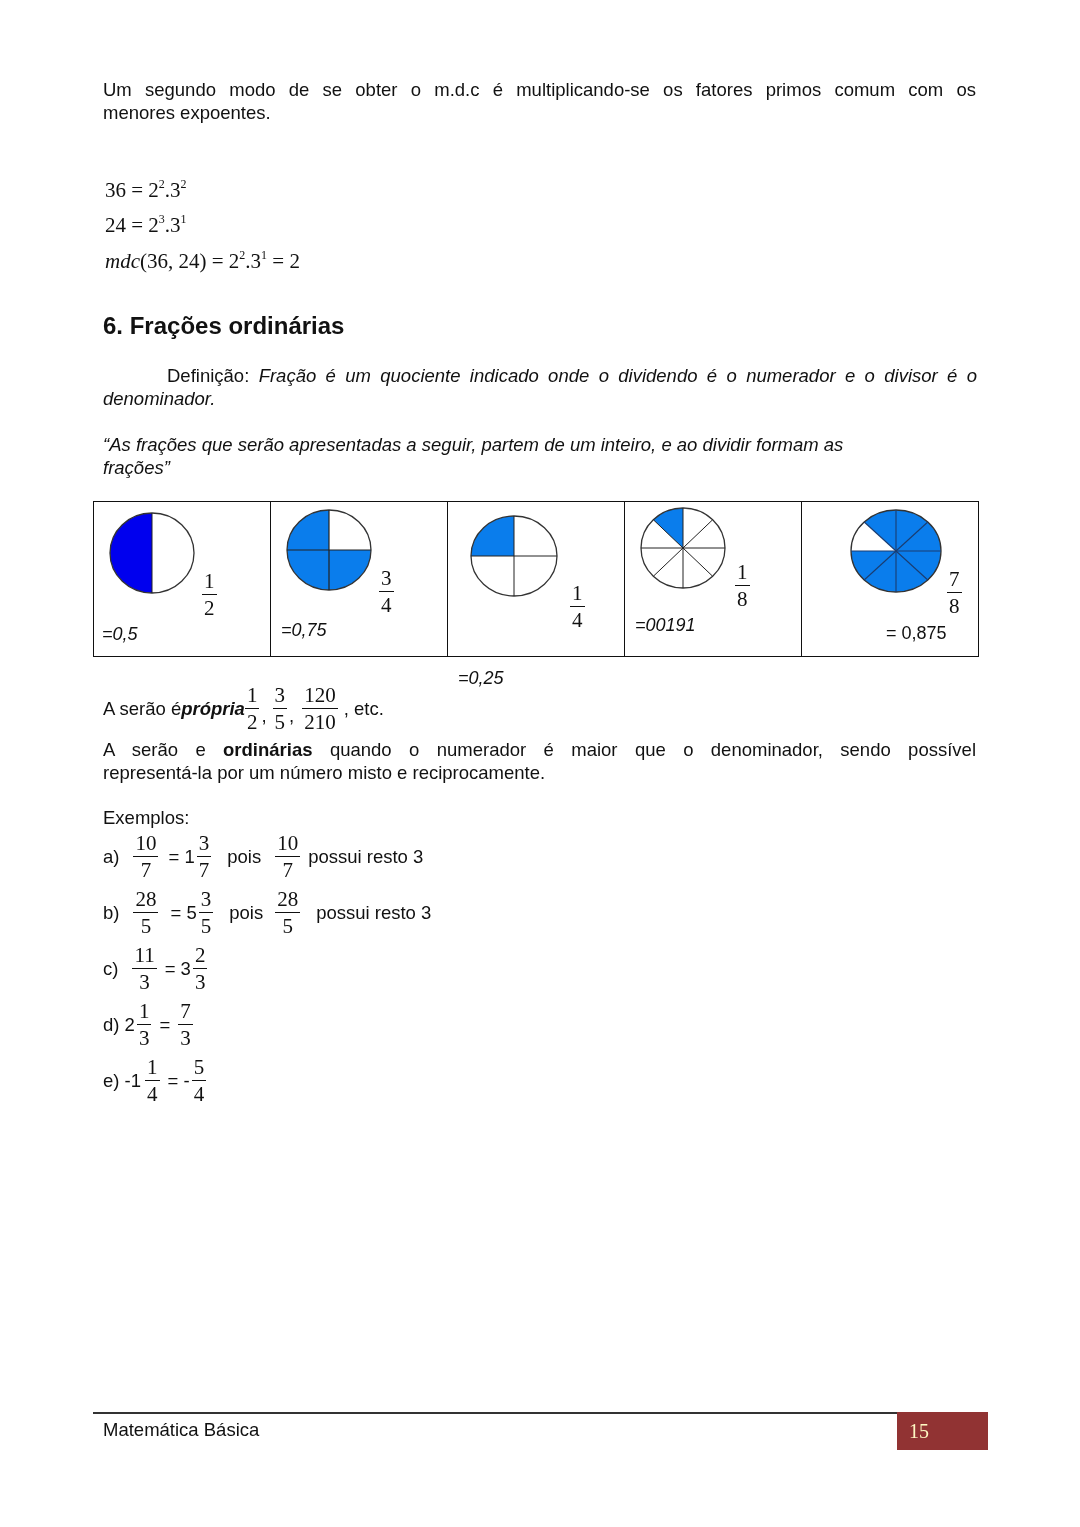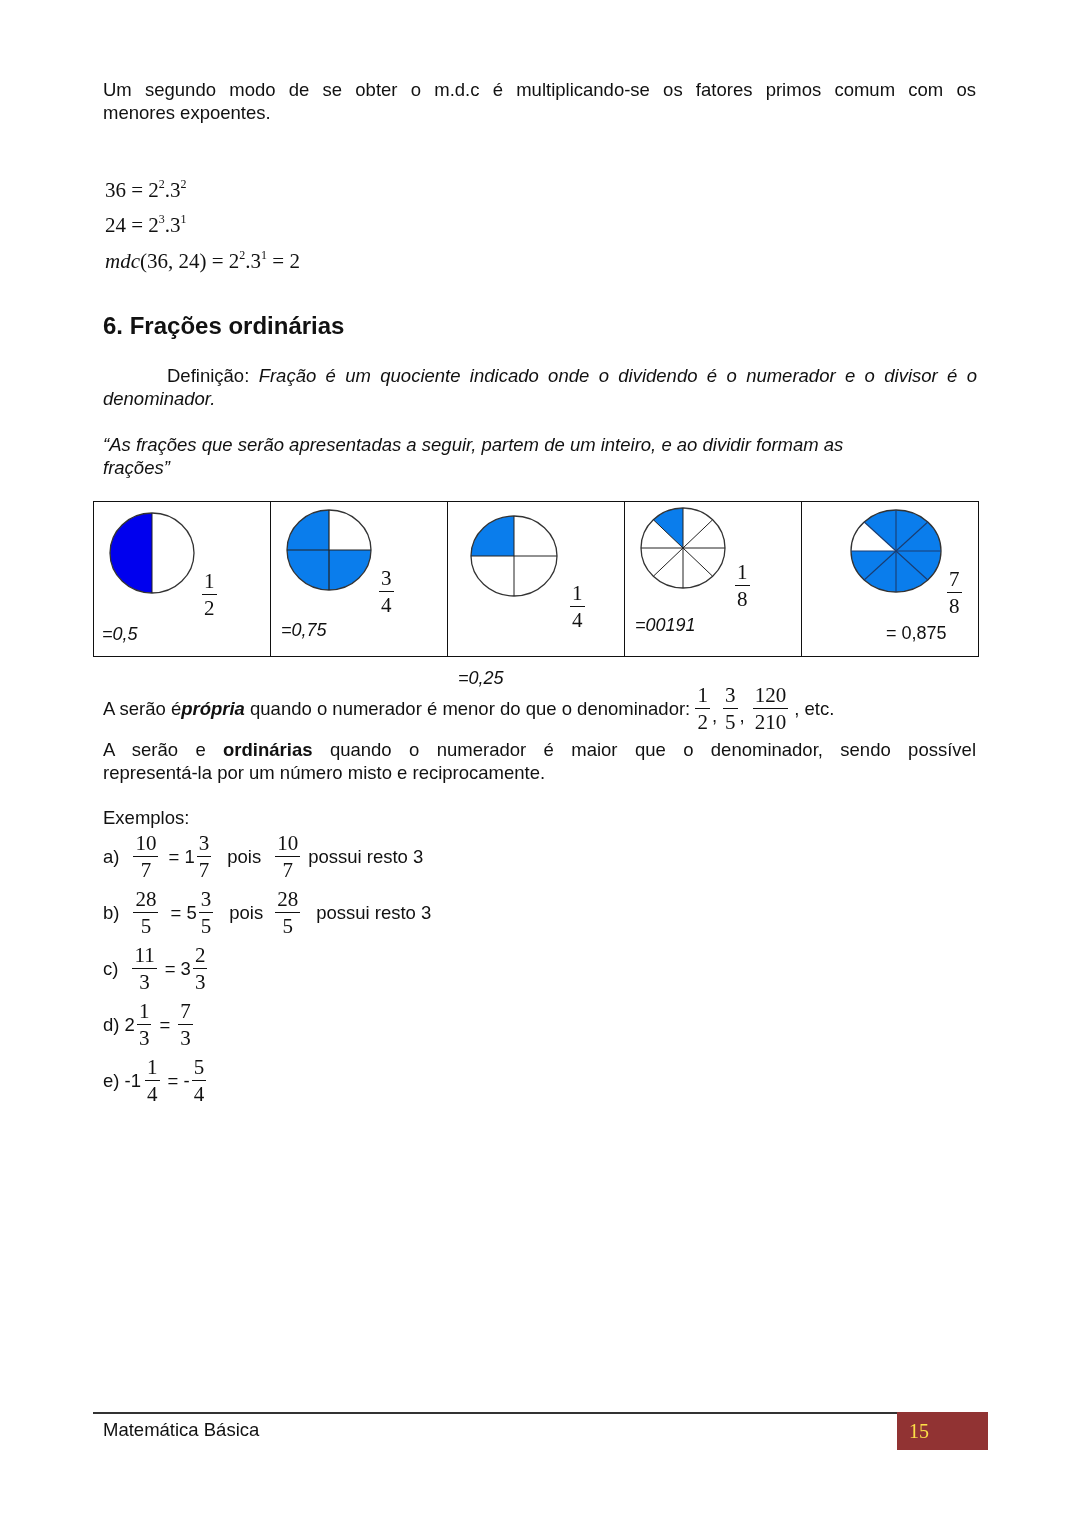--- a/index.html
+++ b/index.html
@@ -19,21 +19,21 @@
   .ex-row { position:absolute; left:103px; display:flex; align-items:center; font-size:18.5px; }
   .ex-row .lbl { margin-right:8px; }
   
   .tbl { position:absolute; left:93px; top:501px; width:886px; height:156px; border:1.3px solid #111; display:flex; box-sizing:border-box; }
   .cell { position:relative; flex:1; border-right:1.3px solid #111; }
   .cell:last-child { border-right:none; }
   .dec { position:absolute; font-style:italic; font-size:18px; }
   .cell .frac { position:absolute; }
   .footer-line { position:absolute; left:93px; top:1412px; width:805px; height:1.5px; background:#333; }
   .footer-text { position:absolute; left:103px; top:1419px; font-size:18.5px; }
-  .page-box { position:absolute; left:897px; top:1412px; width:91px; height:38px; background:#913333; color:#fde047; font-family:"Liberation Serif", serif; font-size:20px; display:flex; align-items:center; padding-left:12px; box-sizing:border-box; }
+  .page-box { position:absolute; left:897px; top:1412px; width:91px; height:38px; background:#913333; color:#fef9c3; font-family:"Liberation Serif", serif; font-size:20px; display:flex; align-items:center; padding-left:12px; box-sizing:border-box; }
 </style>
 </head>
 <body>
 
 <div class="abs p justify-line" style="left:103px; top:78px; width:873px;">Um segundo modo de se obter o m.d.c é multiplicando-se os fatores primos comum com os</div>
 <div class="abs p" style="left:103px; top:101px;">menores expoentes.</div>
 
 <div class="abs math" style="left:105px; top:177px;">
   <span>36</span> = <span>2</span><sup>2</sup><span>.3</span><sup>2</sup>
 </div>
@@ -128,21 +128,20 @@
         <span class="num">7</span>
         <span class="den">8</span>
       </div>
     <div class="dec" style="left:84px; top:121px; font-style:normal;">= 0,875</div>
   </div>
 </div>
 
 <div class="abs p" style="left:103px; top:682px; display:flex; align-items:center;">
   <span>A serão é </span>
     <b class="it">própria</b>
-    <span style="white-space:pre;"> quando o numerador é menor do que o denominador: </span>
   <span class="frac">
       <span class="num">1</span>
       <span class="den">2</span>
     </span>
   <span style="margin:14px 6px 0 2px;">,</span>
   <span class="frac">
       <span class="num">3</span>
       <span class="den">5</span>
     </span>
   <span style="margin:14px 8px 0 2px;">,</span>

